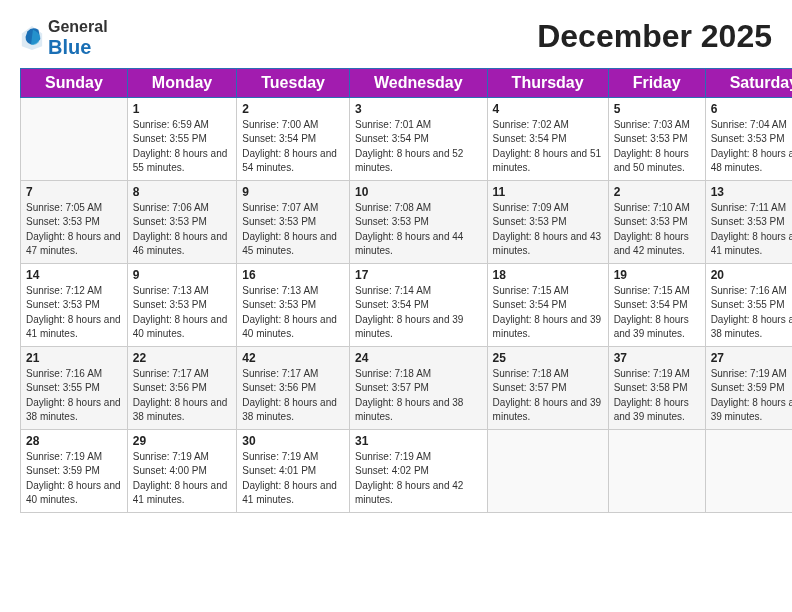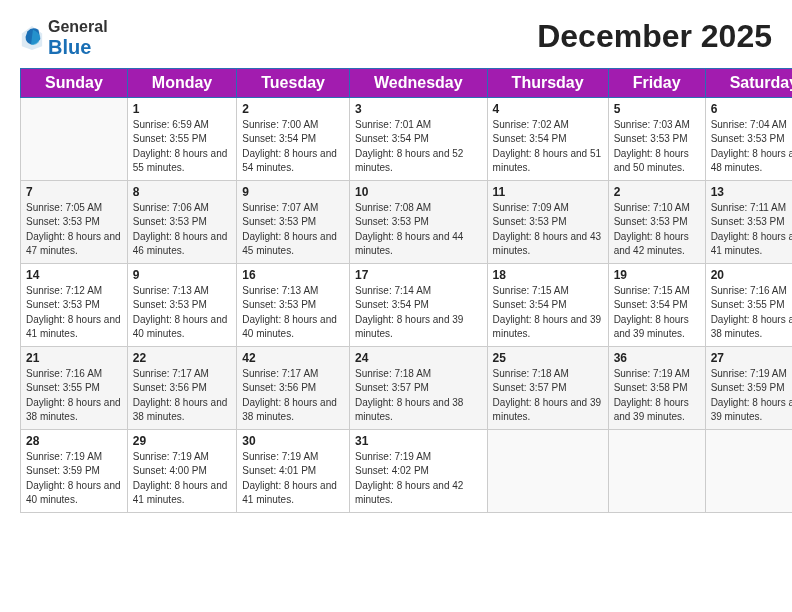--- a/index.html
+++ b/index.html
@@ -224,21 +224,21 @@
           </td>
           <td>
             <span class="day-number">24</span>
             <div class="day-info">Sunrise: 7:18 AM<br>Sunset: 3:57 PM<br>Daylight: 8 hours and 38 minutes.</div>
           </td>
           <td>
             <span class="day-number">25</span>
             <div class="day-info">Sunrise: 7:18 AM<br>Sunset: 3:57 PM<br>Daylight: 8 hours and 39 minutes.</div>
           </td>
           <td>
-            <span class="day-number">36</span>
+            <span class="day-number">37</span>
             <div class="day-info">Sunrise: 7:19 AM<br>Sunset: 3:58 PM<br>Daylight: 8 hours and 39 minutes.</div>
           </td>
           <td>
             <span class="day-number">27</span>
             <div class="day-info">Sunrise: 7:19 AM<br>Sunset: 3:59 PM<br>Daylight: 8 hours and 39 minutes.</div>
           </td>
         </tr>
         <tr>
           <td>
             <span class="day-number">28</span>

